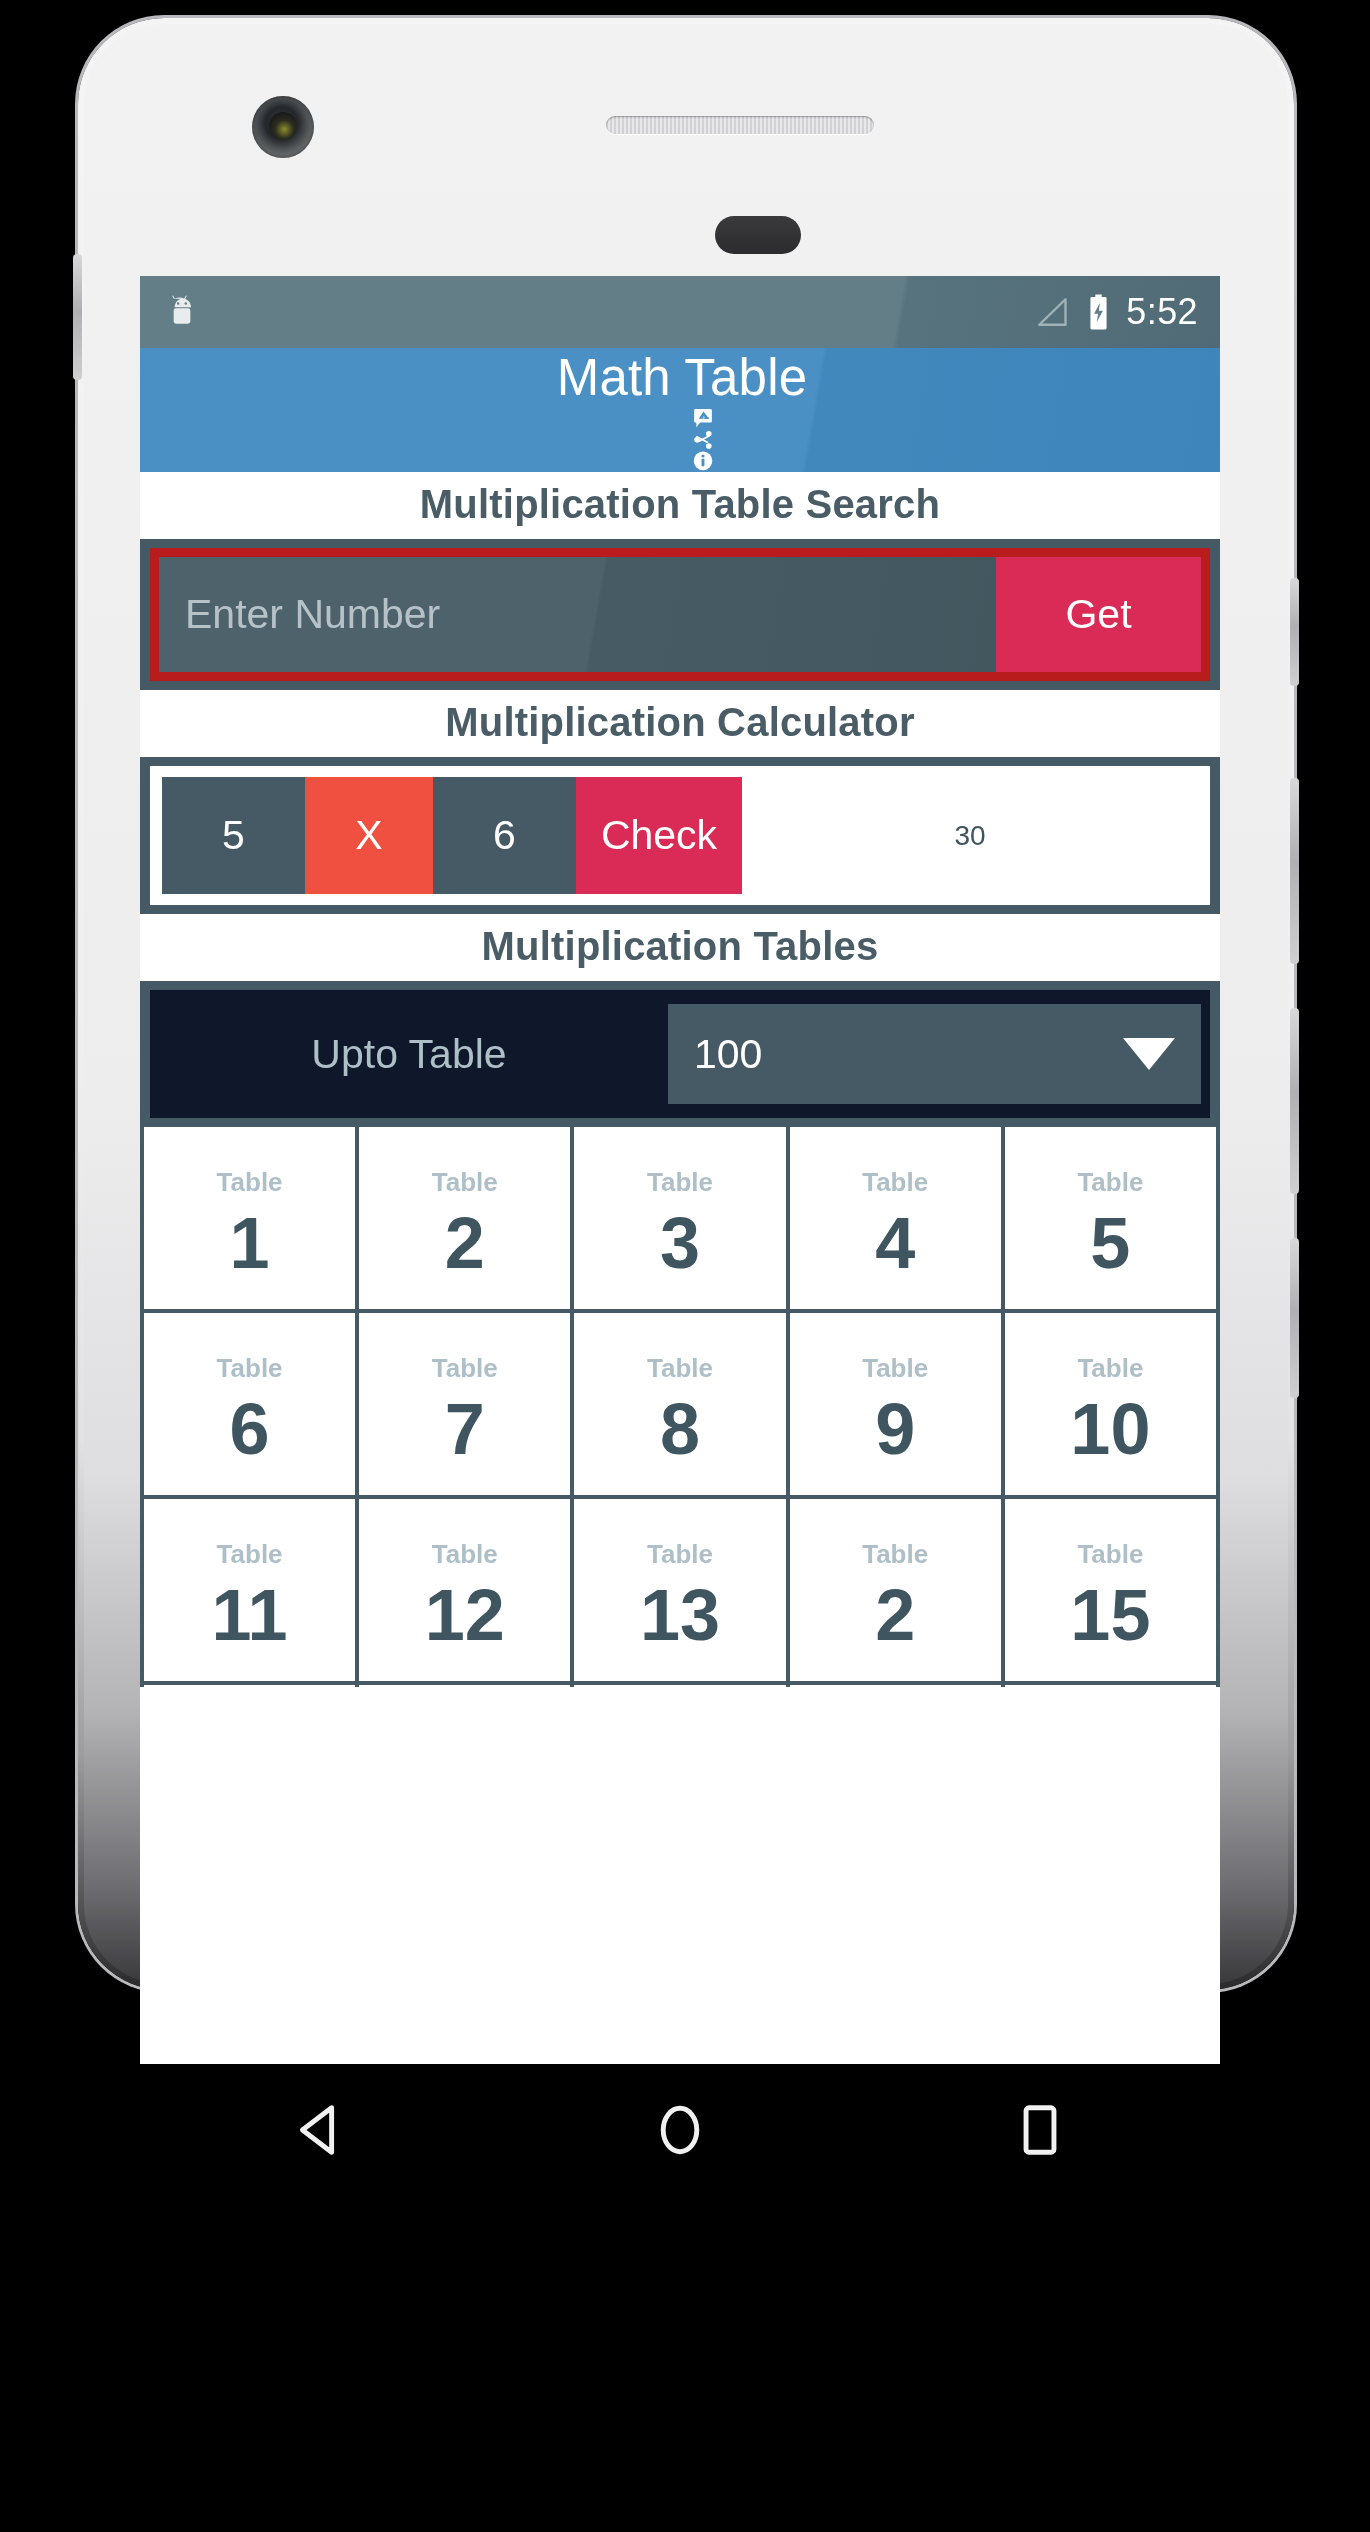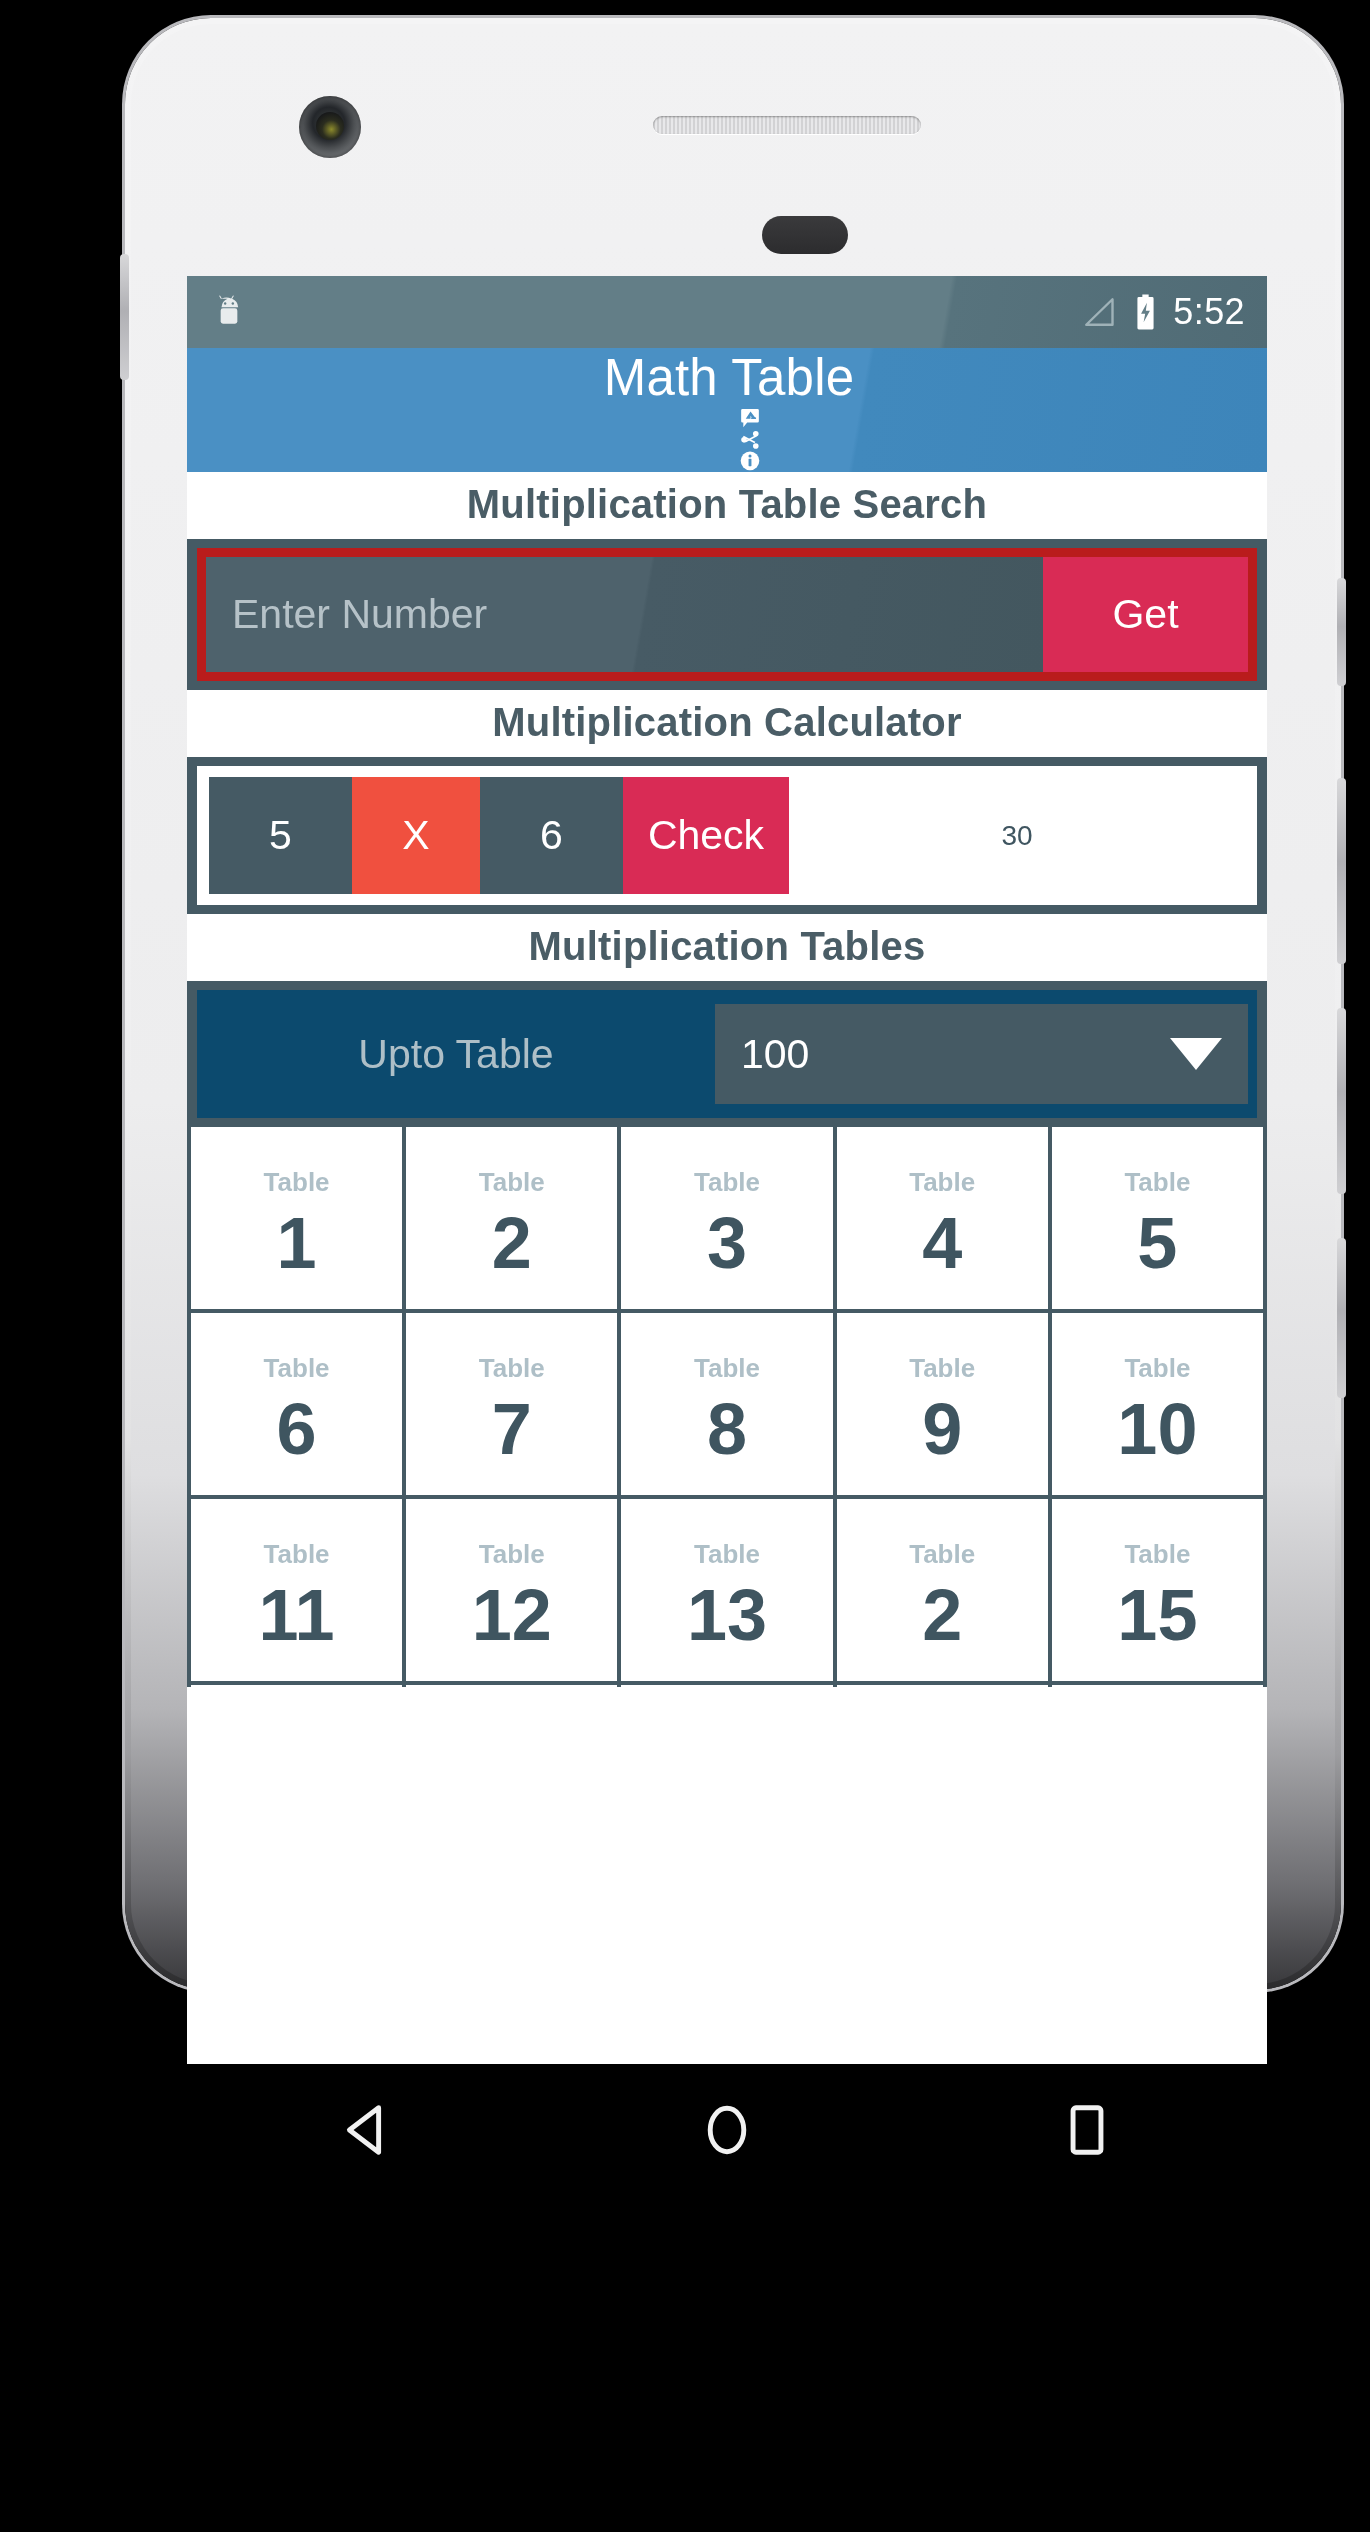--- a/index.html
+++ b/index.html
@@ -15,21 +15,20 @@
   
   #device-frame {
     position: absolute;
     left: 78px;
     top: 18px;
     width: 1216px;
     height: 1972px;
     border-radius: 86px;
     background: linear-gradient(180deg,#f4f4f5 0%,#efeff0 52%,#e2e2e3 72%,#9d9da0 88%,#505053 96%,#2a2a2c 100%);
     box-shadow: 0 0 0 3px #b9b9bd, 0 0 26px 10px rgba(0,0,0,0.55);
-    margin-left: 47px;
   }
   #device-bezel-inner {
     position: absolute;
     inset: 6px;
     border-radius: 80px;
     background: linear-gradient(180deg,#f2f2f3 0%,#ededee 55%,#dedee0 74%,#b4b4b7 86%,#6e6e72 95%,#3a3a3d 100%);
   }
   
   .side-btn {
     position: absolute;
@@ -185,21 +184,21 @@
     display: flex; align-items: center; justify-content: center;
     font-size: 28px;
   }
 
   
   #upto-block {
     background: #455a64;
     padding: 9px 10px;
   }
   #upto-row {
-    background: #0c4a6e;
+    background: #0f172a;
     height: 128px;
     display: flex;
     align-items: center;
   }
   #upto-label {
     flex: 1;
     text-align: center;
     color: #aebfc7;
     font-size: 41px;
   }

